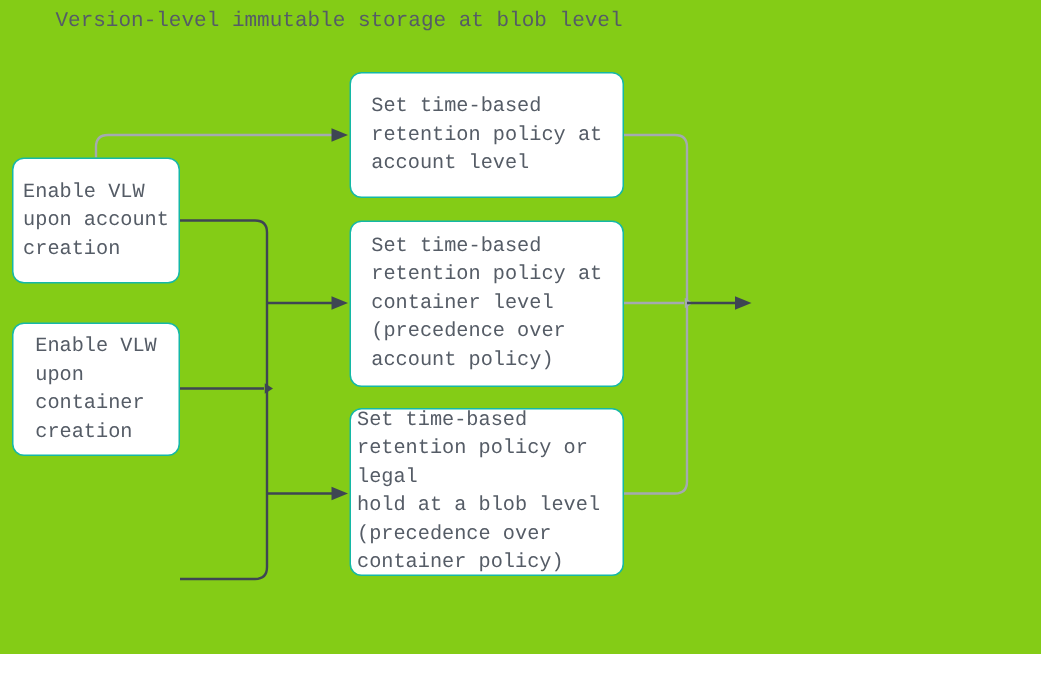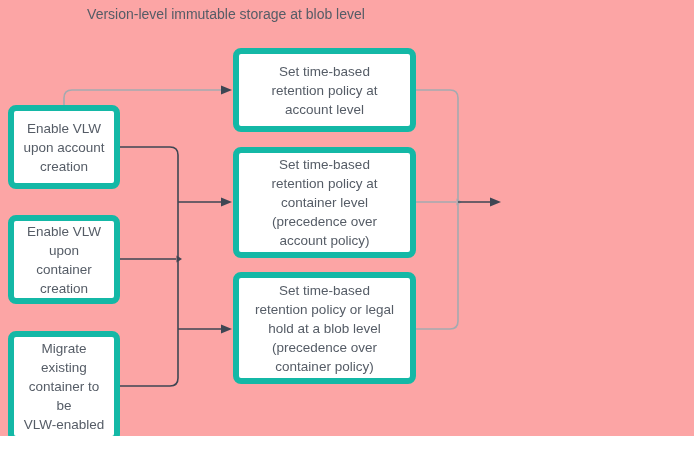--- a/index.html
+++ b/index.html
@@ -1,47 +1,47 @@
 <!DOCTYPE html>
 <html><head>
 <meta charset="utf-8">
 <style>
   html, body { margin: 0; padding: 0; background: #ffffff; }
   .canvas {
     position: relative;
     width: 694px;
     height: 436px;
-    background: #fca5a5;
+    background: #84cc16;
     overflow: hidden;
-    font-family: Liberation Sans, sans-serif;
+    font-family: Liberation Mono, monospace;
   }
   .title {
     position: absolute;
     left: 36px;
     top: 6px;
     width: 380px;
     text-align: center;
     font-size: 14px;
     color: #555C66;
   }
   .edges {
     position: absolute;
     left: 0;
     top: 0;
   }
   .node {
     position: absolute;
     box-sizing: border-box;
     background: #ffffff;
-    border: 6px solid #14b8a6;
+    border: 1px solid #14b8a6;
     border-radius: 8px;
     display: flex;
     align-items: center;
     justify-content: center;
-    text-align: center;
+    text-align: left;
     white-space: pre-line;
     color: #555C66;
     font-size: 13.5px;
     line-height: 19px;
     padding: 2px 4px;
   }
   .n-l1 { left: 8px;   top: 105px; width: 112px; height: 84px;  }
   .n-l2 { left: 8px;   top: 215px; width: 112px; height: 89px;  }
   .n-l3 { left: 8px;   top: 331px; width: 112px; height: 111px; }
   .n-m1 { left: 233px; top: 48px;  width: 183px; height: 84px;  }
@@ -86,25 +86,20 @@
     <polygon class="head-dark" points="490,197.5 501,202 490,206.5"></polygon>
   </svg>
 
   <div class="node n-l1">Enable VLW
 upon account
 creation</div>
   <div class="node n-l2">Enable VLW
 upon
 container
 creation</div>
-  <div class="node n-l3">Migrate
-existing
-container to
-be
-VLW-enabled</div>
   <div class="node n-m1">Set time-based
 retention policy at
 account level</div>
   <div class="node n-m2">Set time-based
 retention policy at
 container level
 (precedence over
 account policy)</div>
   <div class="node n-m3">Set time-based
 retention policy or legal

